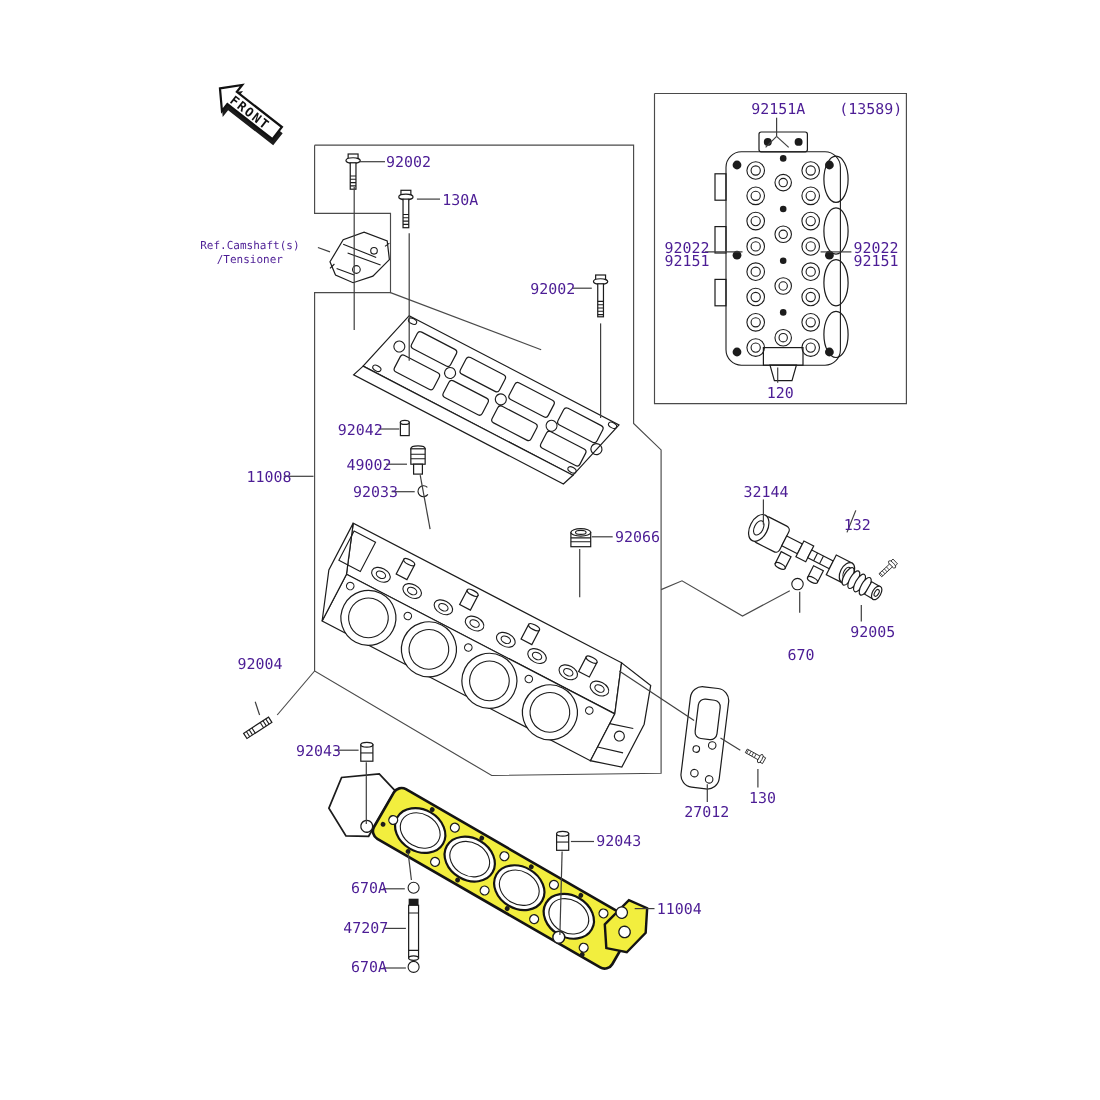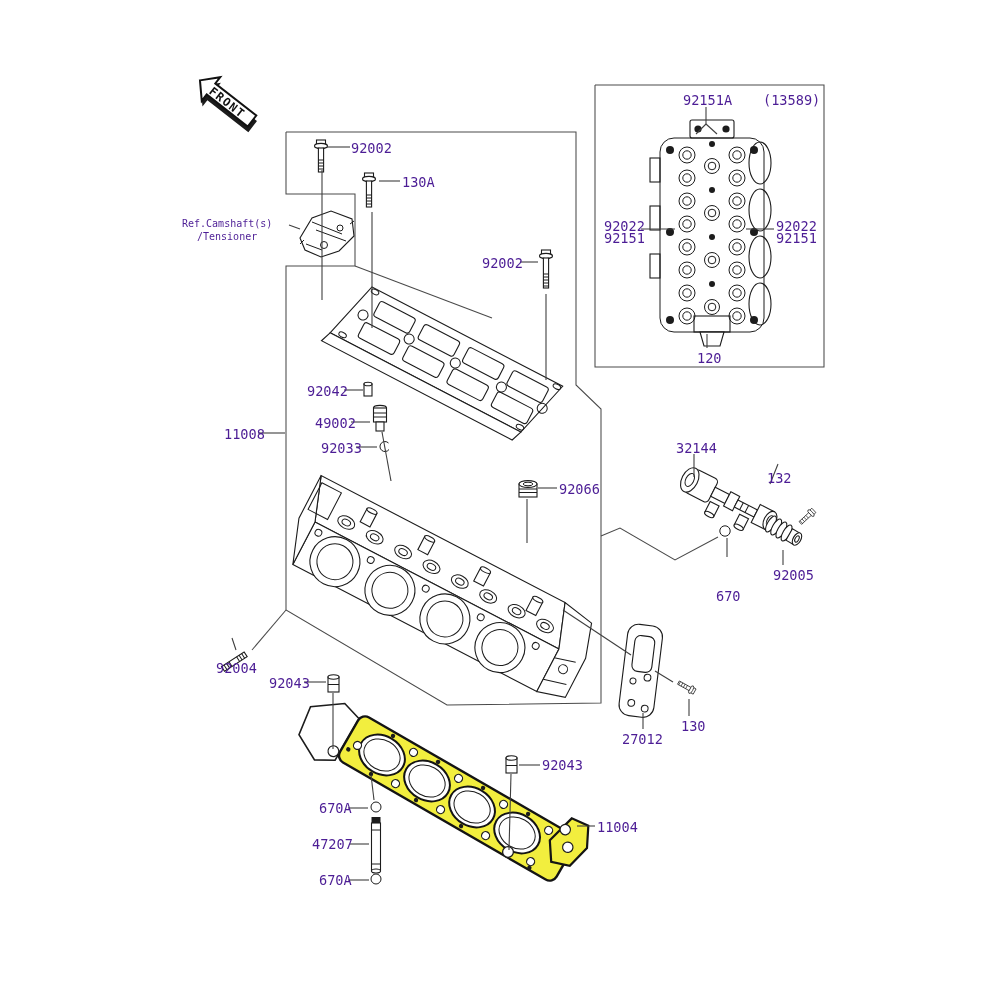--- a/index.html
+++ b/index.html
@@ -399,21 +399,21 @@
       <span class="lbl" style="left: 697px; top: 350px;">120</span>
       <span class="lbl" style="left: 307px; top: 383px;">92042</span>
       <span class="lbl" style="left: 315px; top: 415px;">49002</span>
       <span class="lbl" style="left: 321px; top: 440px;">92033</span>
       <span class="lbl" style="left: 224px; top: 426px;">11008</span>
       <span class="lbl" style="left: 559px; top: 481px;">92066</span>
       <span class="lbl" style="left: 676px; top: 440px;">32144</span>
       <span class="lbl" style="left: 767px; top: 470px;">132</span>
       <span class="lbl" style="left: 716px; top: 559px; margin-top: 29px;">670</span>
       <span class="lbl" style="left: 773px; top: 567px;">92005</span>
-      <span class="lbl" style="left: 216px; top: 660px;">92004</span>
+      <span class="lbl" style="left: 216px; top: 596px;">92004</span>
       <span class="lbl" style="left: 269px; top: 675px;">92043</span>
       <span class="lbl" style="left: 542px; top: 757px;">92043</span>
       <span class="lbl" style="left: 319px; top: 800px;">670A</span>
       <span class="lbl" style="left: 312px; top: 836px;">47207</span>
       <span class="lbl" style="left: 319px; top: 872px;">670A</span>
       <span class="lbl" style="left: 597px; top: 819px;">11004</span>
       <span class="lbl" style="left: 622px; top: 731px;">27012</span>
       <span class="lbl" style="left: 681px; top: 718px;">130</span>
     </div>
 </div>

